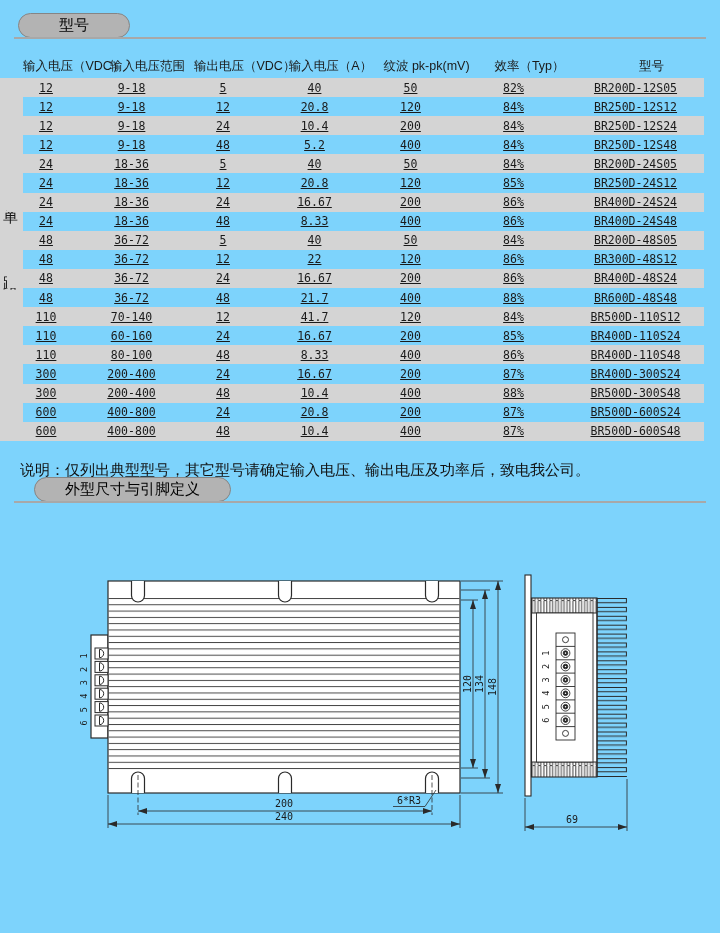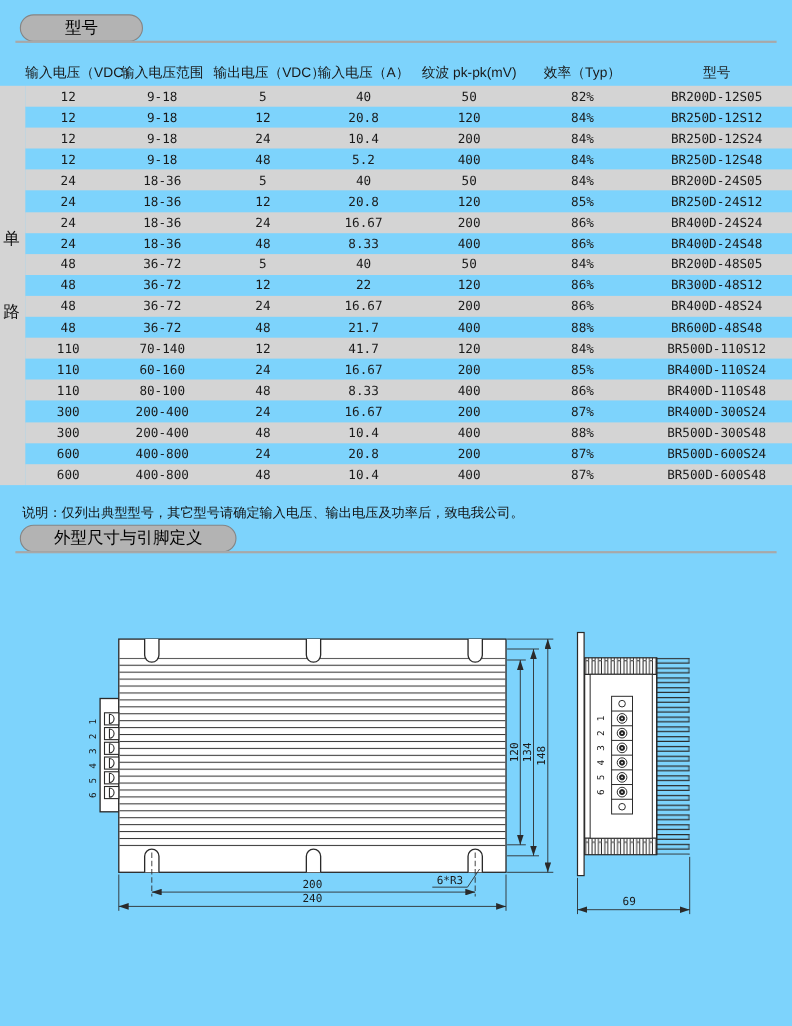--- a/index.html
+++ b/index.html
@@ -1,34 +1,34 @@
 <!DOCTYPE html>
 <html><head>
 <meta charset="utf-8">
 <style>
   html,body{margin:0;padding:0;background:#fff;}
   .page{position:relative;width:720px;height:933px;background:#7dd3fc;overflow:hidden;
         font-family:"Liberation Sans",sans-serif;color:#1a1a1a;}
   .pill{position:absolute;background:#b3b3b3;border:1.5px solid #858585;border-radius:14px;
         display:flex;align-items:center;justify-content:center;font-size:15px;color:#000;box-sizing:border-box;}
   #pill1{left:18px;top:13px;width:112px;height:25px;}
-  #pill2{left:18px;top:477px;width:197px;height:25px;}
+  #pill2{left:34px;top:477px;width:197px;height:25px;}
   .rule{position:absolute;left:14px;width:692px;height:2px;background:#a8a8a8;}
   #rule1{top:37px;} #rule2{top:501px;}
   .thead{position:absolute;left:23px;top:55px;width:697px;height:23px;display:grid;
          grid-template-columns:78px 93px 90px 93px 99px 107px 137px;align-items:center;font-size:12.5px;}
   .thead span{text-align:center;white-space:nowrap;}
   .sidestrip{position:absolute;left:0;top:78px;width:23px;height:363px;background:#d4d4d4;}
   .sidechar{position:absolute;left:3px;font-size:15px;color:#111;}
   #sidechar1{top:130px;} #sidechar2{top:196px;}
-  .tbody{position:absolute;left:23px;top:78px;width:697px;}
+  .tbody{position:absolute;left:7px;top:78px;width:697px;text-decoration:underline;}
   .trow{display:grid;grid-template-columns:78px 93px 90px 93px 99px 107px 137px;height:19.1px;align-items:center;}
   .trow.alt{background:#d4d4d4;}
   .tcell{text-align:center;font-size:11.5px;font-family:"DejaVu Sans Mono",monospace;white-space:nowrap;}
-  .note{position:absolute;left:20px;top:446px;font-size:12px;color:#111;white-space:nowrap;}
+  .note{position:absolute;left:20px;top:446px;font-size:15px;color:#111;white-space:nowrap;}
   .drawing{position:absolute;left:0;top:560px;width:720px;height:290px;}
   svg text{font-family:"DejaVu Sans Mono",monospace;fill:#1a1a1a;}
 </style>
 </head>
 <body>
 
 <div class="page">
 
   <div class="pill" id="pill1">
     <span>型号</span>

